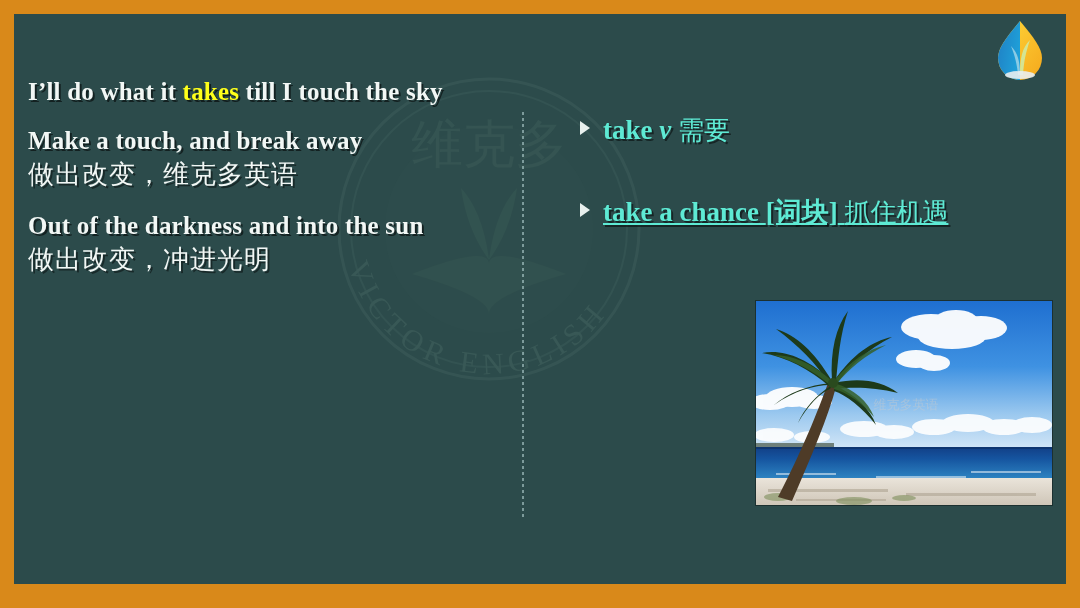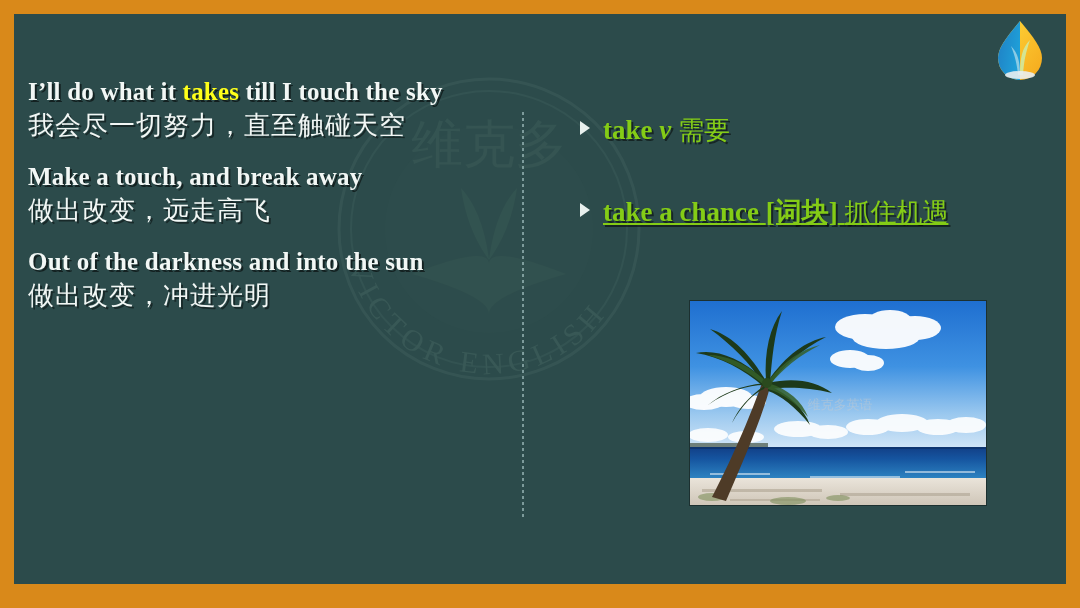--- a/index.html
+++ b/index.html
@@ -103,21 +103,21 @@
   .notes {
     position: absolute;
     left: 566px;
     top: 100px;
     width: 470px;
   }
   .note-item {
     display: flex;
     align-items: baseline;
     margin-bottom: 50px;
-    color: #84cc16;
+    color: #5eead4;
     text-shadow: 2px 2px 0 rgba(0,0,0,0.5);
   }
   .note-item:last-child { margin-bottom: 0; text-decoration: underline; }
   .note-bullet {
     flex: 0 0 auto;
     width: 0; height: 0;
     border-top: 7px solid transparent;
     border-bottom: 7px solid transparent;
     border-left: 10px solid #e8f0ee;
     margin-right: 13px;
@@ -133,21 +133,21 @@
   .note-text .pos { font-style: italic; }
   .note-cn {
     font-family: "DejaVu Sans", "Liberation Sans", sans-serif;
     font-weight: normal;
     font-size: 26px;
   }
 
   
   .photo {
     position: absolute;
-    left: 676px;   
+    left: 742px;   
     top: 287px;
     width: 296px;
     height: 204px;
     overflow: hidden;
     box-shadow: 0 0 0 1px rgba(0,0,0,0.35);
   }
   .photo svg { display: block; width: 100%; height: 100%; }
 </style>
 </head>
 <body>
@@ -194,27 +194,26 @@
         <path d="M28 57 C 28 40, 30 30, 38 22 C 34 34, 32 42, 31 57 z" fill="#cfe9a0" opacity="0.9"></path>
         <path d="M28 57 C 28 44, 26 35, 19 28 C 23 38, 25 46, 26 57 z" fill="#9fd3e8" opacity="0.85"></path>
         <ellipse cx="28" cy="57" rx="15" ry="4" fill="#e9eef0" opacity="0.9"></ellipse>
       </svg>
     </div>
 
     <div class="lyrics">
 
       <div class="stanza">
         <div class="line-en"><span>I’ll do what it </span><span class="hl">takes</span><span> till I touch the sky</span></div>
-        <div class="line-cn">我会尽一切努力，直至触碰天空</div>
       </div>
 
 
       <div class="stanza">
         <div class="line-en"><span>Make a touch, and break away</span><span class="hl"></span><span></span></div>
-        <div class="line-cn">做出改变，远走高飞</div>
+        <div class="line-cn">做出改变，维克多英语</div>
       </div>
 
       <div class="stanza">
         <div class="line-en"><span>Out of the darkness and into the sun</span><span class="hl"></span><span></span></div>
         <div class="line-cn">做出改变，冲进光明</div>
       </div>
 
     </div>
 
     <div class="notes">

